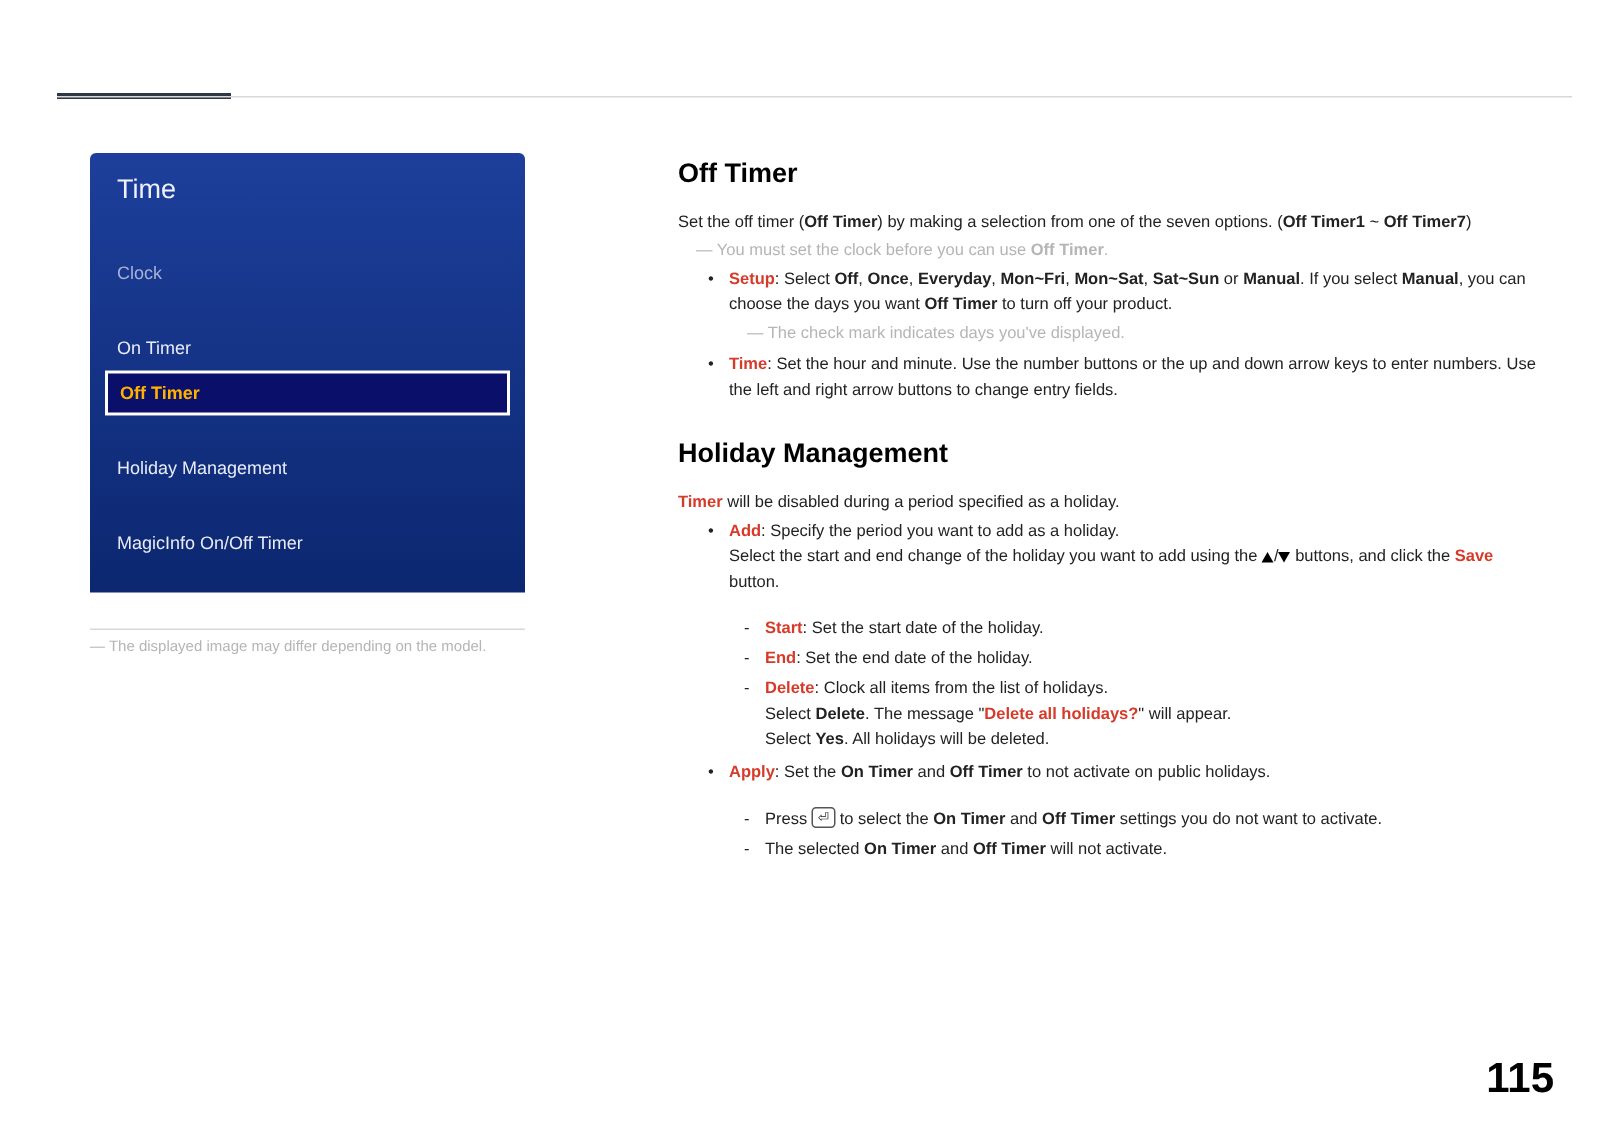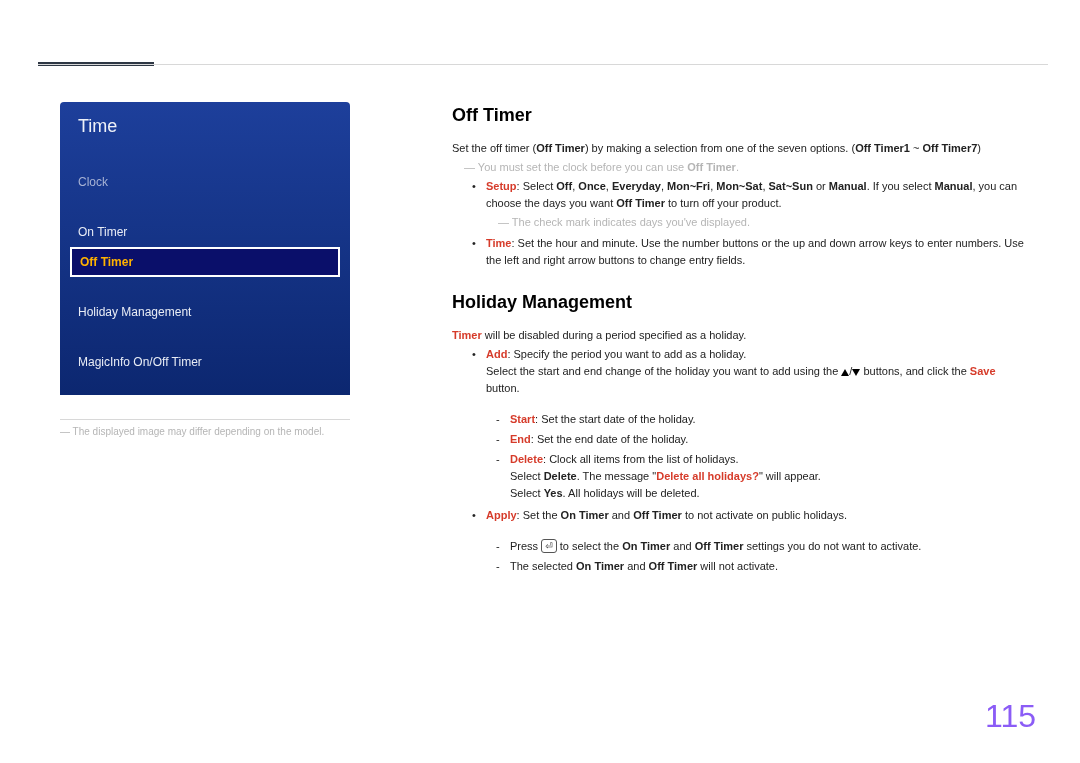--- a/index.html
+++ b/index.html
@@ -125,23 +125,23 @@
     border-radius: 3px;
     padding: 0 3px;
     font-size: 9px;
     line-height: 12px;
     vertical-align: 1px;
   }
   .page-no {
     position: absolute;
     right: 44px;
     bottom: 28px;
-    font-size: 32px;
-    color: #8b5cf6;
-    font-weight: 400;
+    font-size: 28px;
+    color: #000000;
+    font-weight: 700;
   }
 </style>
 </head>
 <body>
 
 <div class="topbar"></div>
 <div class="thinrule"></div>
 
 <div class="left-col">
   <div class="menu-box">

